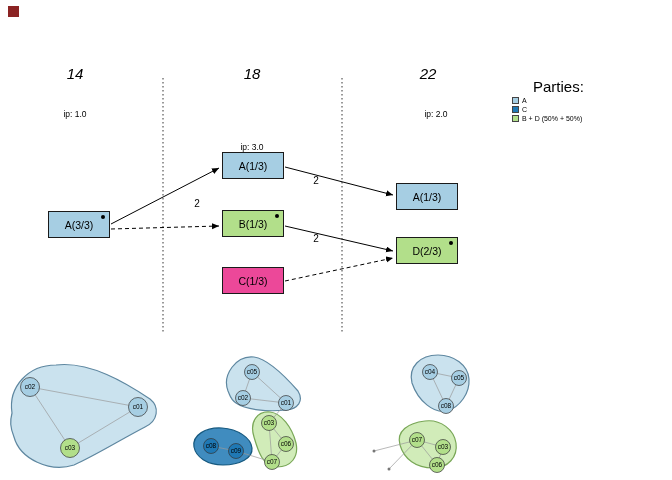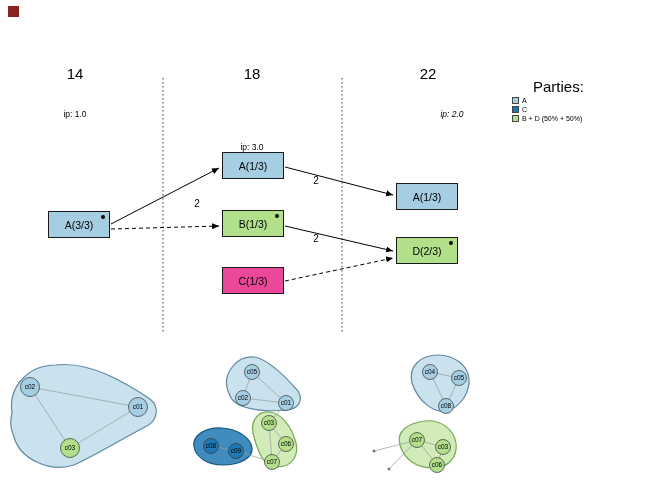--- a/index.html
+++ b/index.html
@@ -1,19 +1,19 @@
 <!DOCTYPE html>
 <html><head>
 <meta charset="utf-8">
 <style>
   html,body{margin:0;padding:0;background:#fff;}
   #canvas{position:relative;width:672px;height:480px;background:#fff;overflow:hidden;
           font-family:"Liberation Sans",sans-serif;color:#000;}
   .win-icon{position:absolute;left:8px;top:6px;width:11px;height:11px;background:#8b2323;}
-  .col-header{position:absolute;top:65px;width:44px;text-align:center;font-size:15px;}
+  .col-header{position:absolute;top:65px;width:44px;text-align:center;font-size:15px;font-style:italic;}
   .ip-label{position:absolute;top:109px;width:64px;text-align:center;font-size:8.5px;}
   .flow-box{position:absolute;width:62px;height:27px;border:1px solid #1a1a1a;box-sizing:border-box;
             display:flex;align-items:center;justify-content:center;font-size:10.5px;}
   .party-A{background:#a6cee3;}
   .party-C{background:#ec4899;}
   .party-BD{background:#b2df8a;}
   .box-dot{position:absolute;top:3px;right:4px;width:4px;height:4px;border-radius:50%;background:#000;}
   .legend{position:absolute;left:512px;top:78px;}
   .legend-title{font-size:15px;margin-left:21px;margin-bottom:1px;}
   .legend-item{display:flex;align-items:center;height:8px;margin-bottom:1px;}
@@ -43,21 +43,21 @@
 <div id="canvas">
 
   <div class="win-icon"></div>
 
   <div class="col-header" style="left:53px;">14</div>
   <div class="col-header" style="left:230px;">18</div>
   <div class="col-header" style="left:406px;">22</div>
 
   <div class="ip-label" style="left:43px;">ip: 1.0</div>
   <div class="ip-label" style="left:220px;margin-top:33px;">ip: 3.0</div>
-  <div class="ip-label" style="left:420px;font-style:italic;">ip: 2.0</div>
+  <div class="ip-label" style="left:404px;">ip: 2.0</div>
 
   <svg id="flow-svg" width="672" height="345">
     <defs>
       <marker id="arrow" markerWidth="8" markerHeight="8" refX="7" refY="3" orient="auto" markerUnits="userSpaceOnUse">
         <path d="M0,0 L7,3 L0,6 Z" fill="#000"></path>
       </marker>
     </defs>
     <line class="separator" x1="163" y1="78" x2="163" y2="332"></line>
     <line class="separator" x1="342" y1="78" x2="342" y2="332"></line>
 

